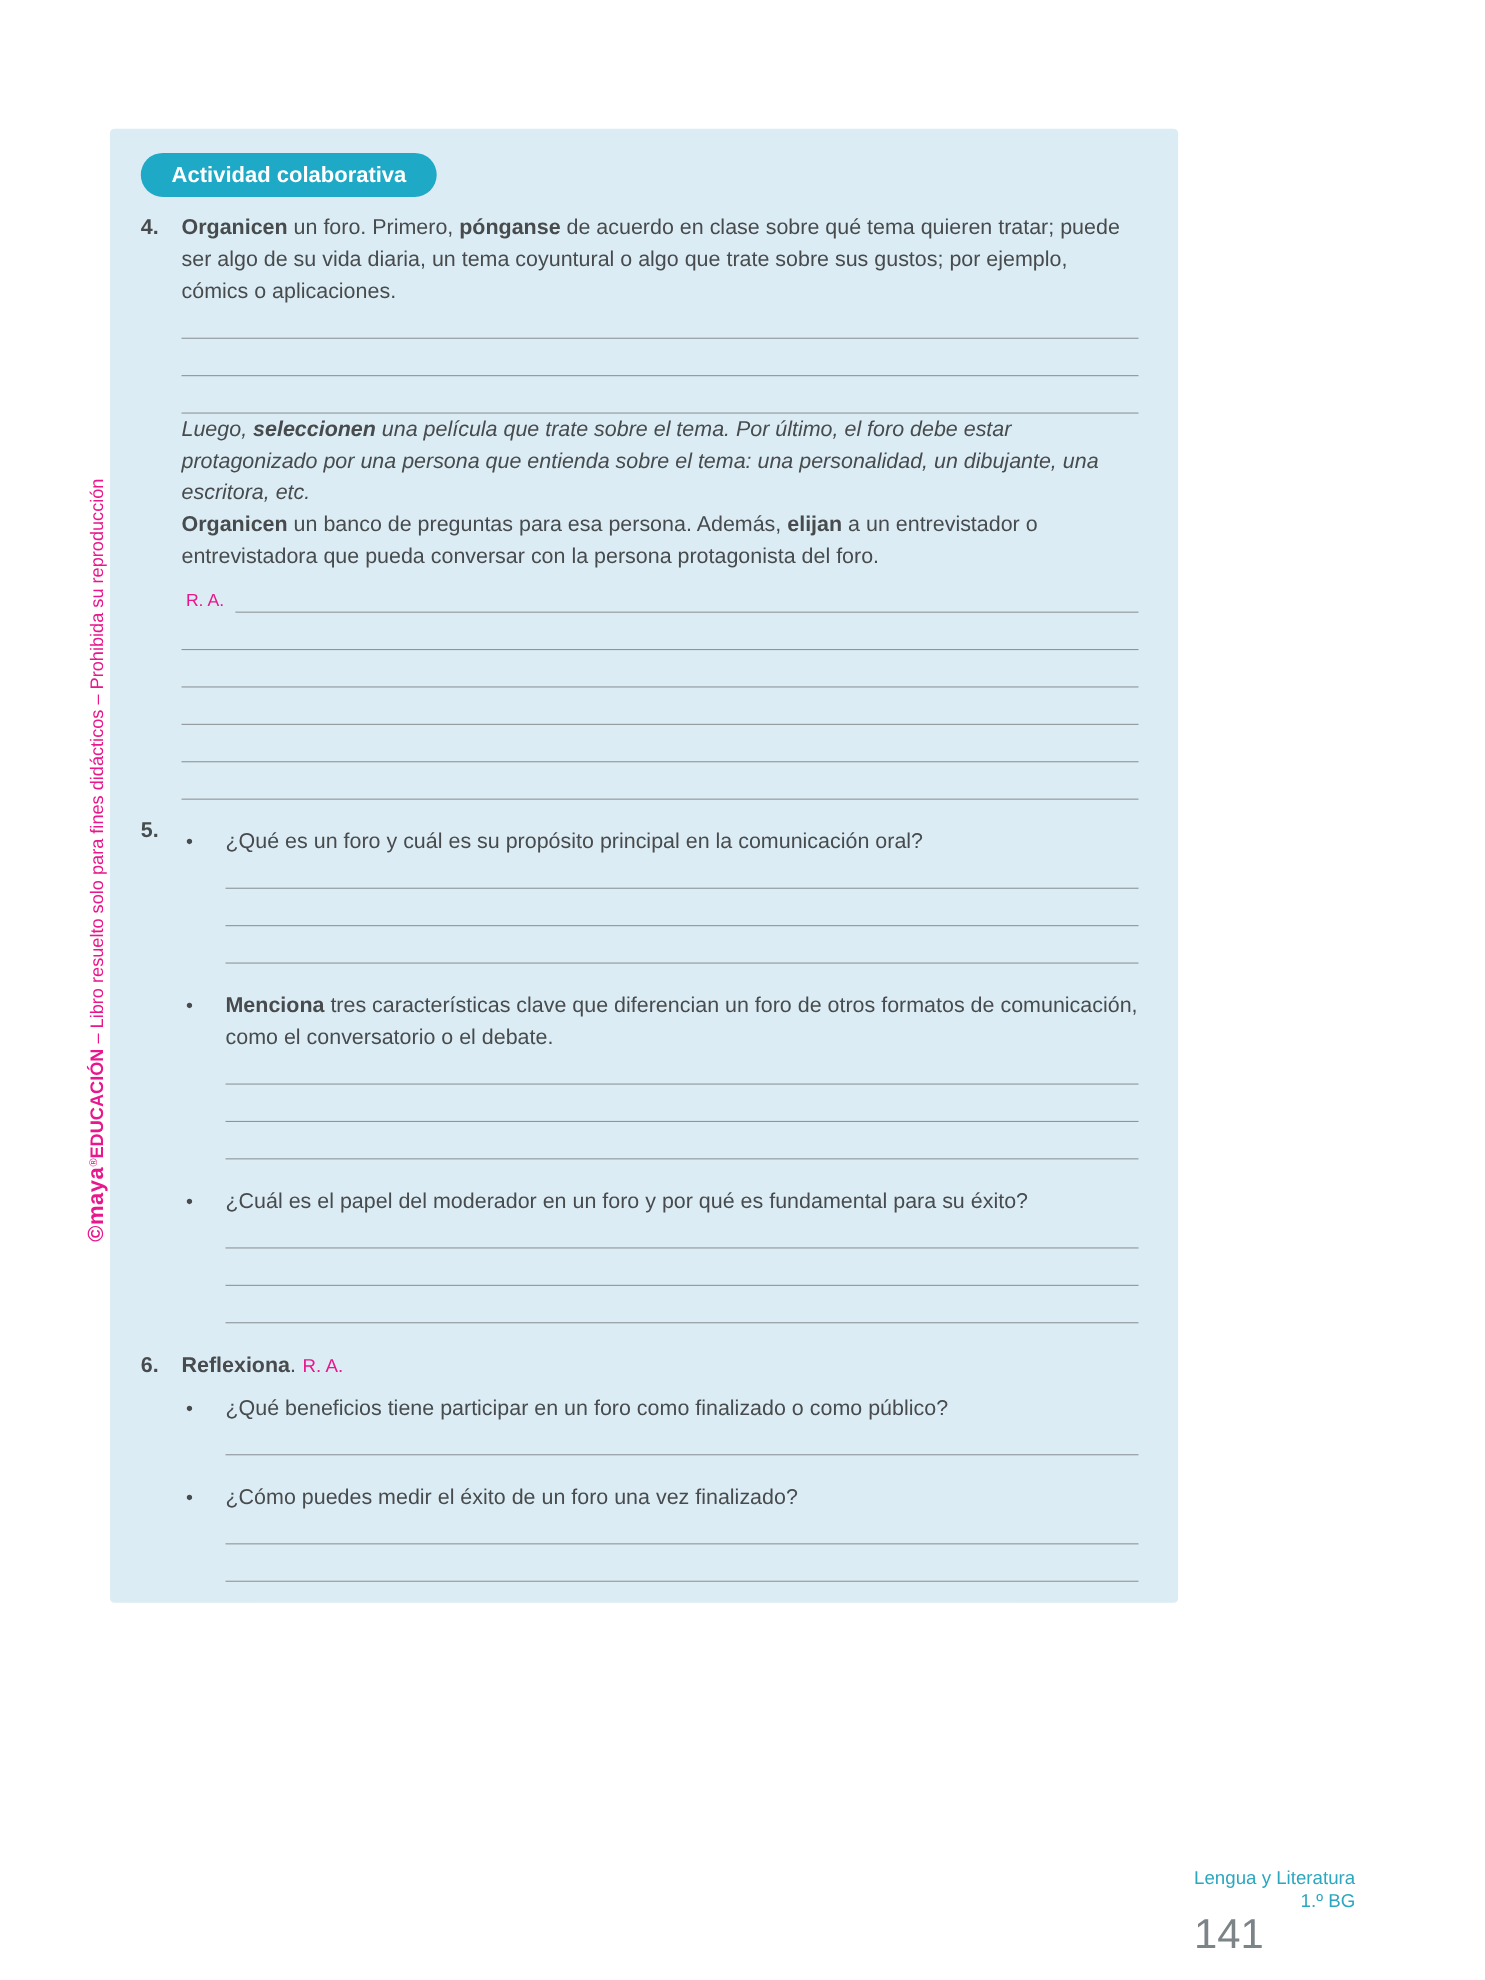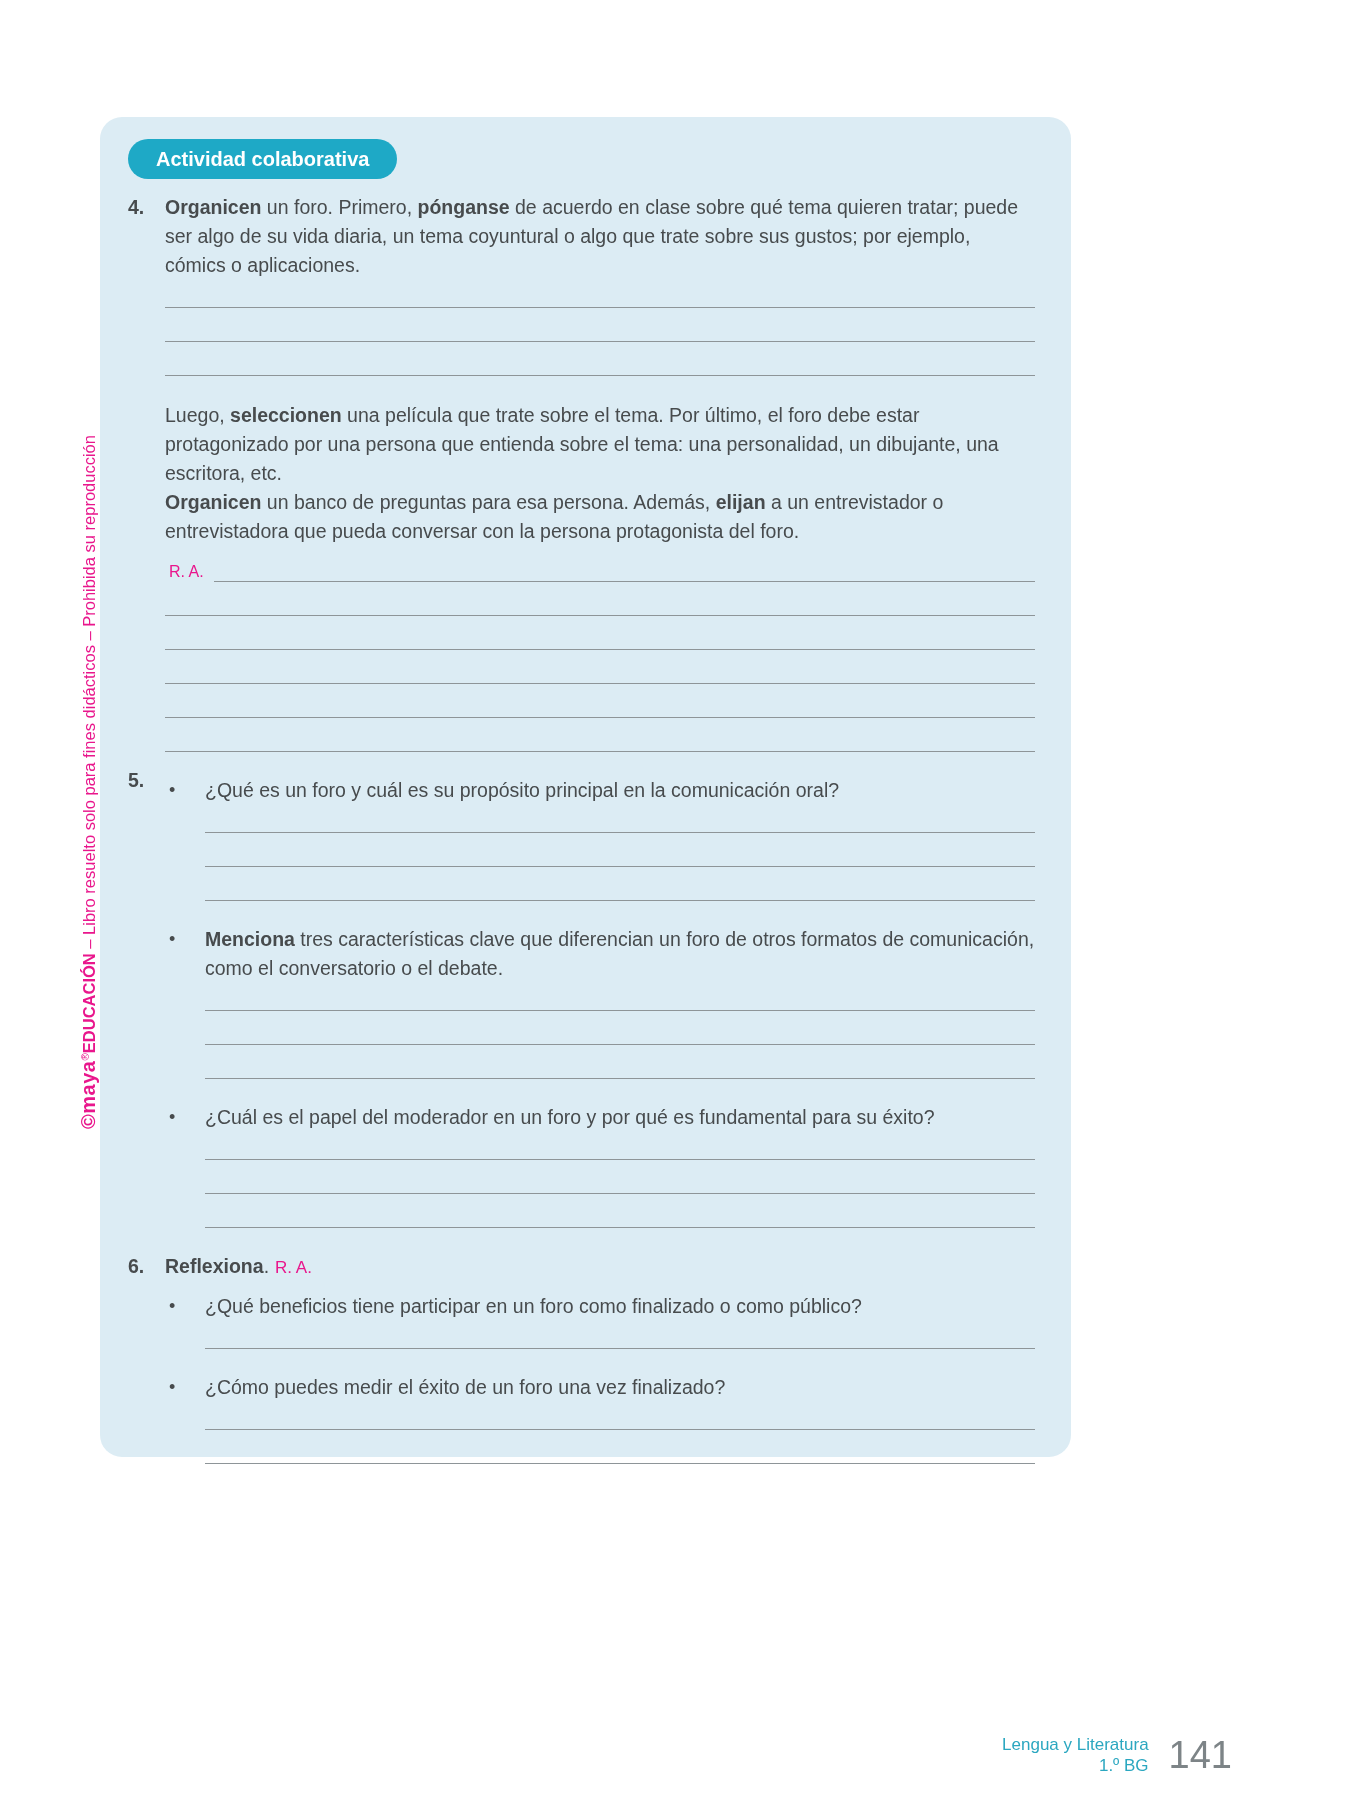--- a/index.html
+++ b/index.html
@@ -10,21 +10,21 @@
     font-family:"Liberation Sans", sans-serif;
     color:var(--text, #474b4d);
     overflow:hidden;
   }
 
   .panel {
     position:absolute;
     left:100px; top:117px;
     width:971px; height:1340px;
     background:var(--panel_bg, #dcecf4);
-    border-radius:22px;
+    border-radius:4px;
     padding:22px 36px 0 28px;
   }
 
   .badge {
     display:inline-block;
     background:var(--badge_teal, #1ea9c6);
     color:#ffffff;
     font-weight:bold;
     font-size:20px;
     line-height:40px;
@@ -55,21 +55,21 @@
 
   .ra-row { display:flex; align-items:flex-end; height:30px; margin-top:6px; }
   .ra-label { font-size:16px; color:var(--pink, #e9168c); padding:0 10px 1px 4px; }
   .ra-line { flex:1; border-bottom:1px solid var(--line, #8e9598); height:100%; }
 
   .bullet { display:flex; margin-top:24px; }
   .bullet.first { margin-top:10px; }
   .bullet .marker { flex:0 0 40px; font-size:18px; line-height:29px; padding-left:4px; }
   .bullet .bullet-body { flex:1; min-width:0; }
 
-  .mt16 { margin-top:25px; }
+  .mt16 { margin-top:0;font-style:italic; }
 
   .side-text {
     position:absolute;
     width:740px; height:24px;
     left:-284px; top:770px;
     transform:rotate(-90deg);
     transform-origin:50% 50%;
     color:var(--pink, #e9168c);
     font-size:16.5px;
     line-height:24px;
@@ -77,22 +77,23 @@
     white-space:nowrap;
   }
   .side-text .brand { font-weight:bold; font-size:20px; letter-spacing:0.5px; }
   .side-text .sup { font-size:10px; vertical-align:6px; }
   .side-text .b { font-weight:bold; }
 
   .footer {
     position:absolute;
     right:118px; bottom:24px;
     display:flex;
-    align-items:center;
-    gap:20px;
+    align-items:flex-start;
+    gap:4px;
+    flex-direction:column;
   }
   .footer-text {
     text-align:right;
     color:var(--footer_teal, #2ba7c0);
     font-size:17px;
     line-height:21px;
   }
   .footer-num {
     color:var(--page_num, #7d8487);
     font-size:38px;

